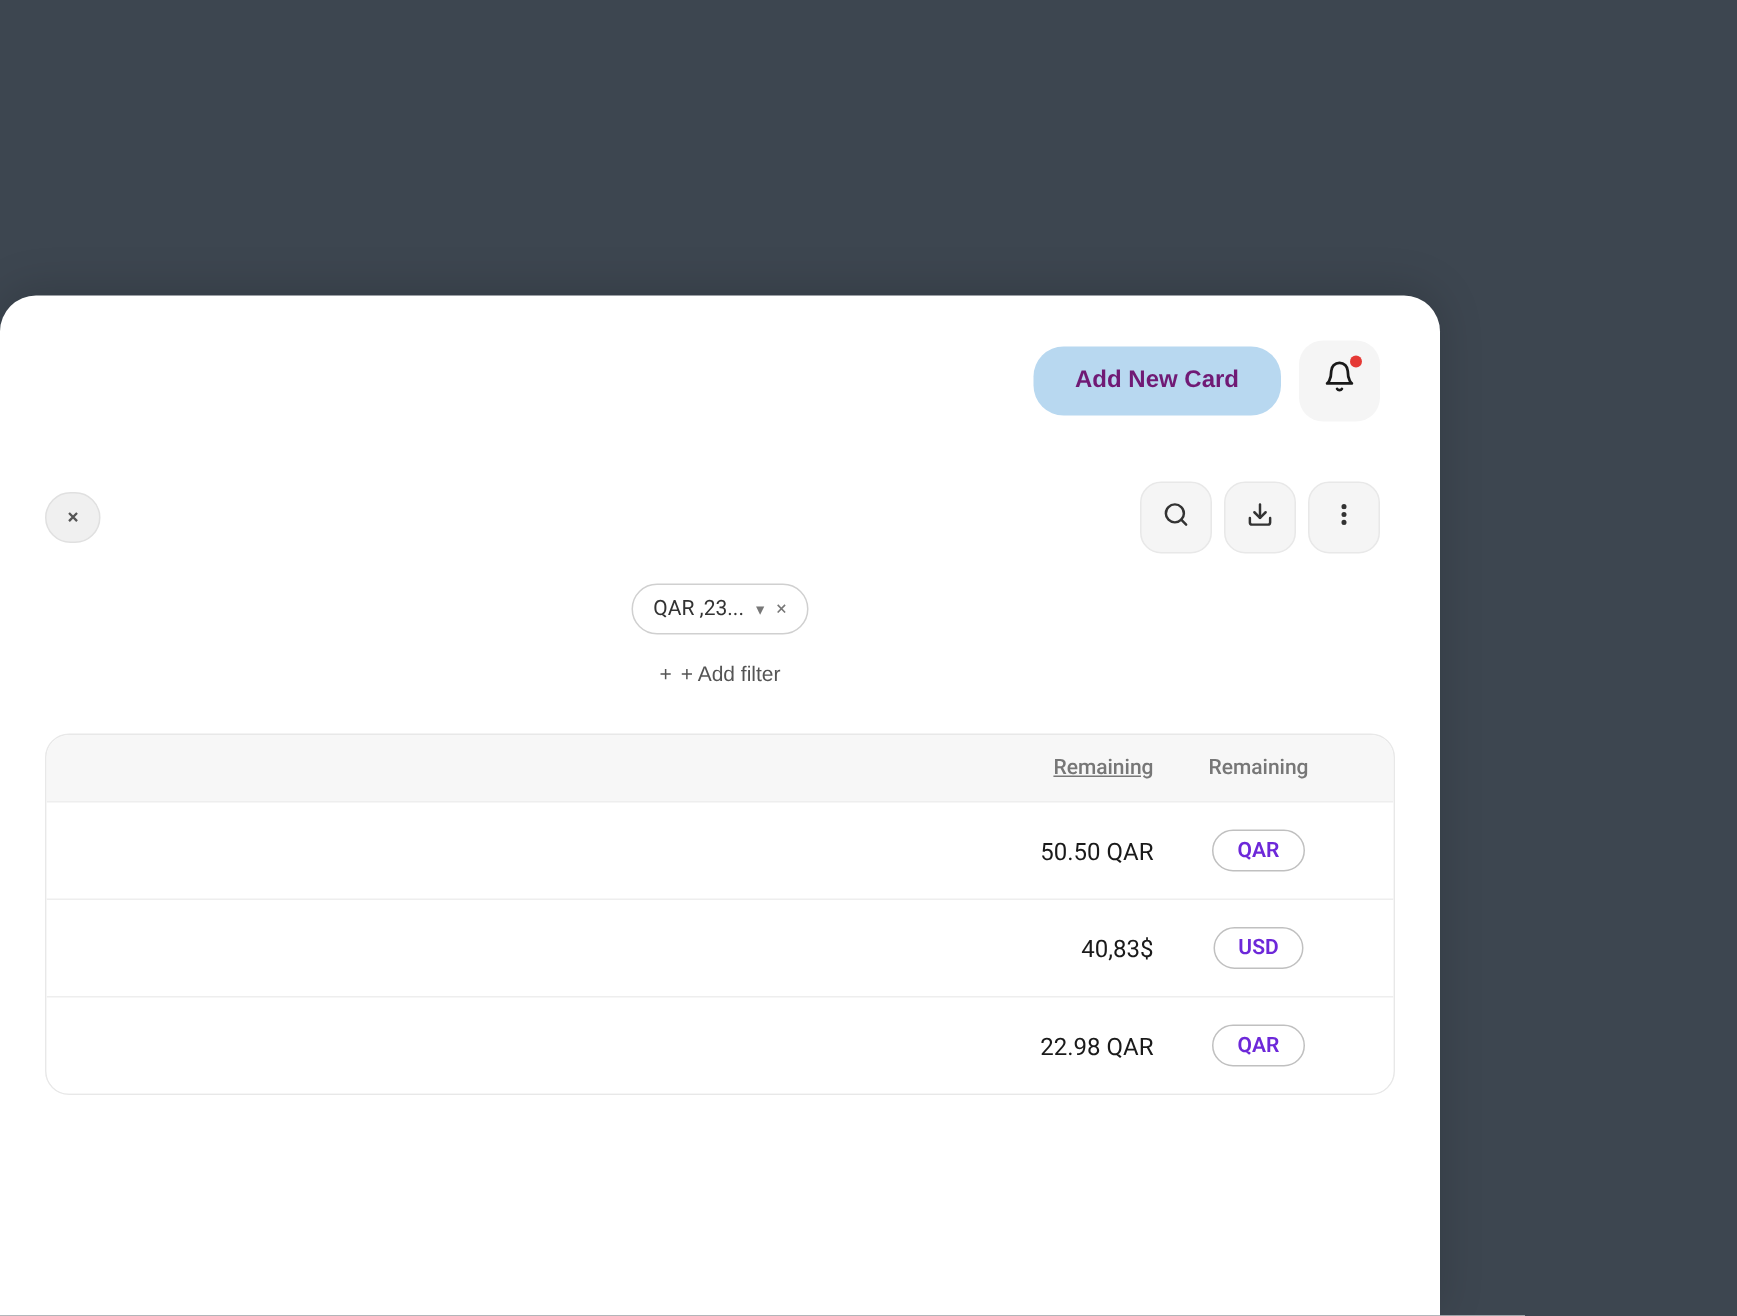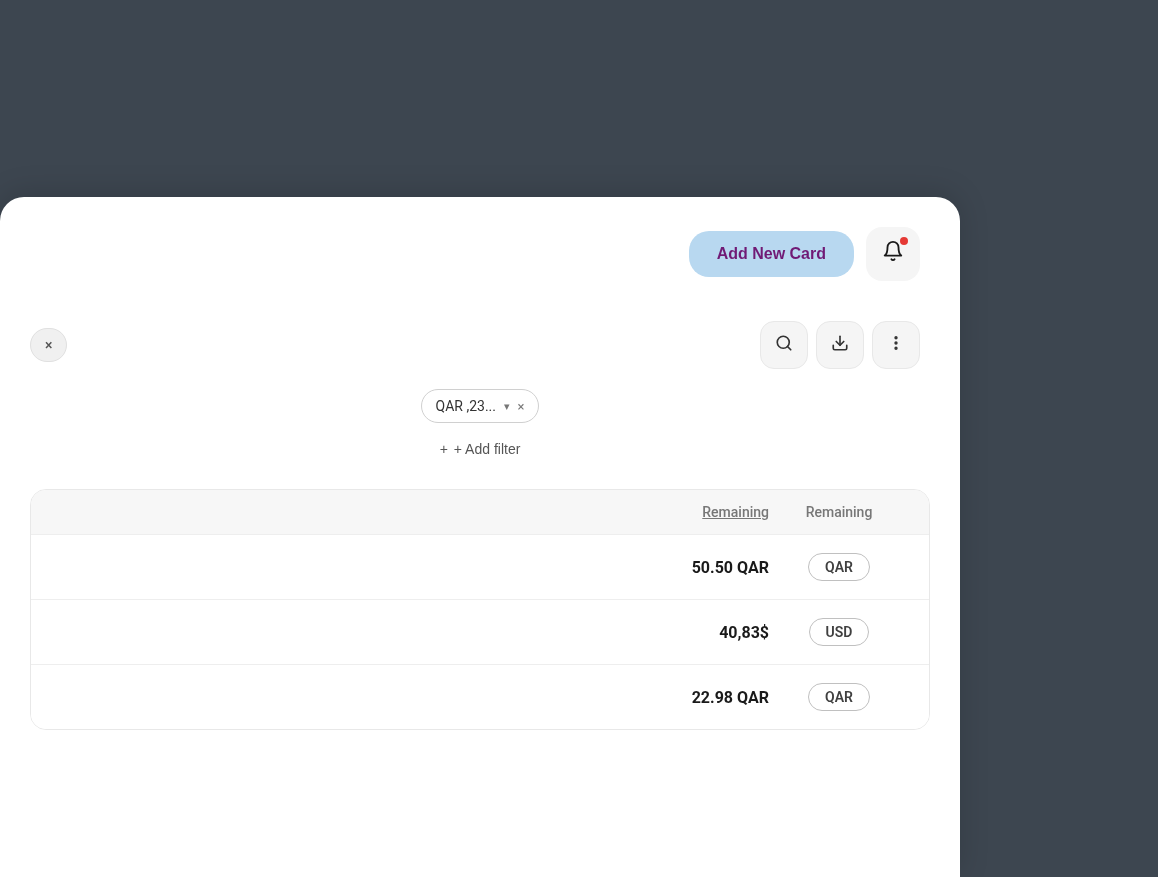--- a/index.html
+++ b/index.html
@@ -208,33 +208,33 @@
       align-items: center;
       background: #ffffff;
     }
 
     .table-row:first-child {
       border-top: none;
     }
 
     .cell-remaining {
       font-size: 16px;
-      font-weight: 700;
+      font-weight: 400;
       color: #1a1a1a;
       text-align: right;
     }
 
     .currency-badge {
       display: inline-block;
       border: 1.5px solid #c0c0c0;
       border-radius: 20px;
       padding: 5px 16px;
       font-size: 14px;
       font-weight: 600;
-      color: #404040;
+      color: #6d28d9;
       text-align: left;
     }
 
     .cell-currency {
       display: flex;
       justify-content: center;
     }
 
     .cell-empty {
       

